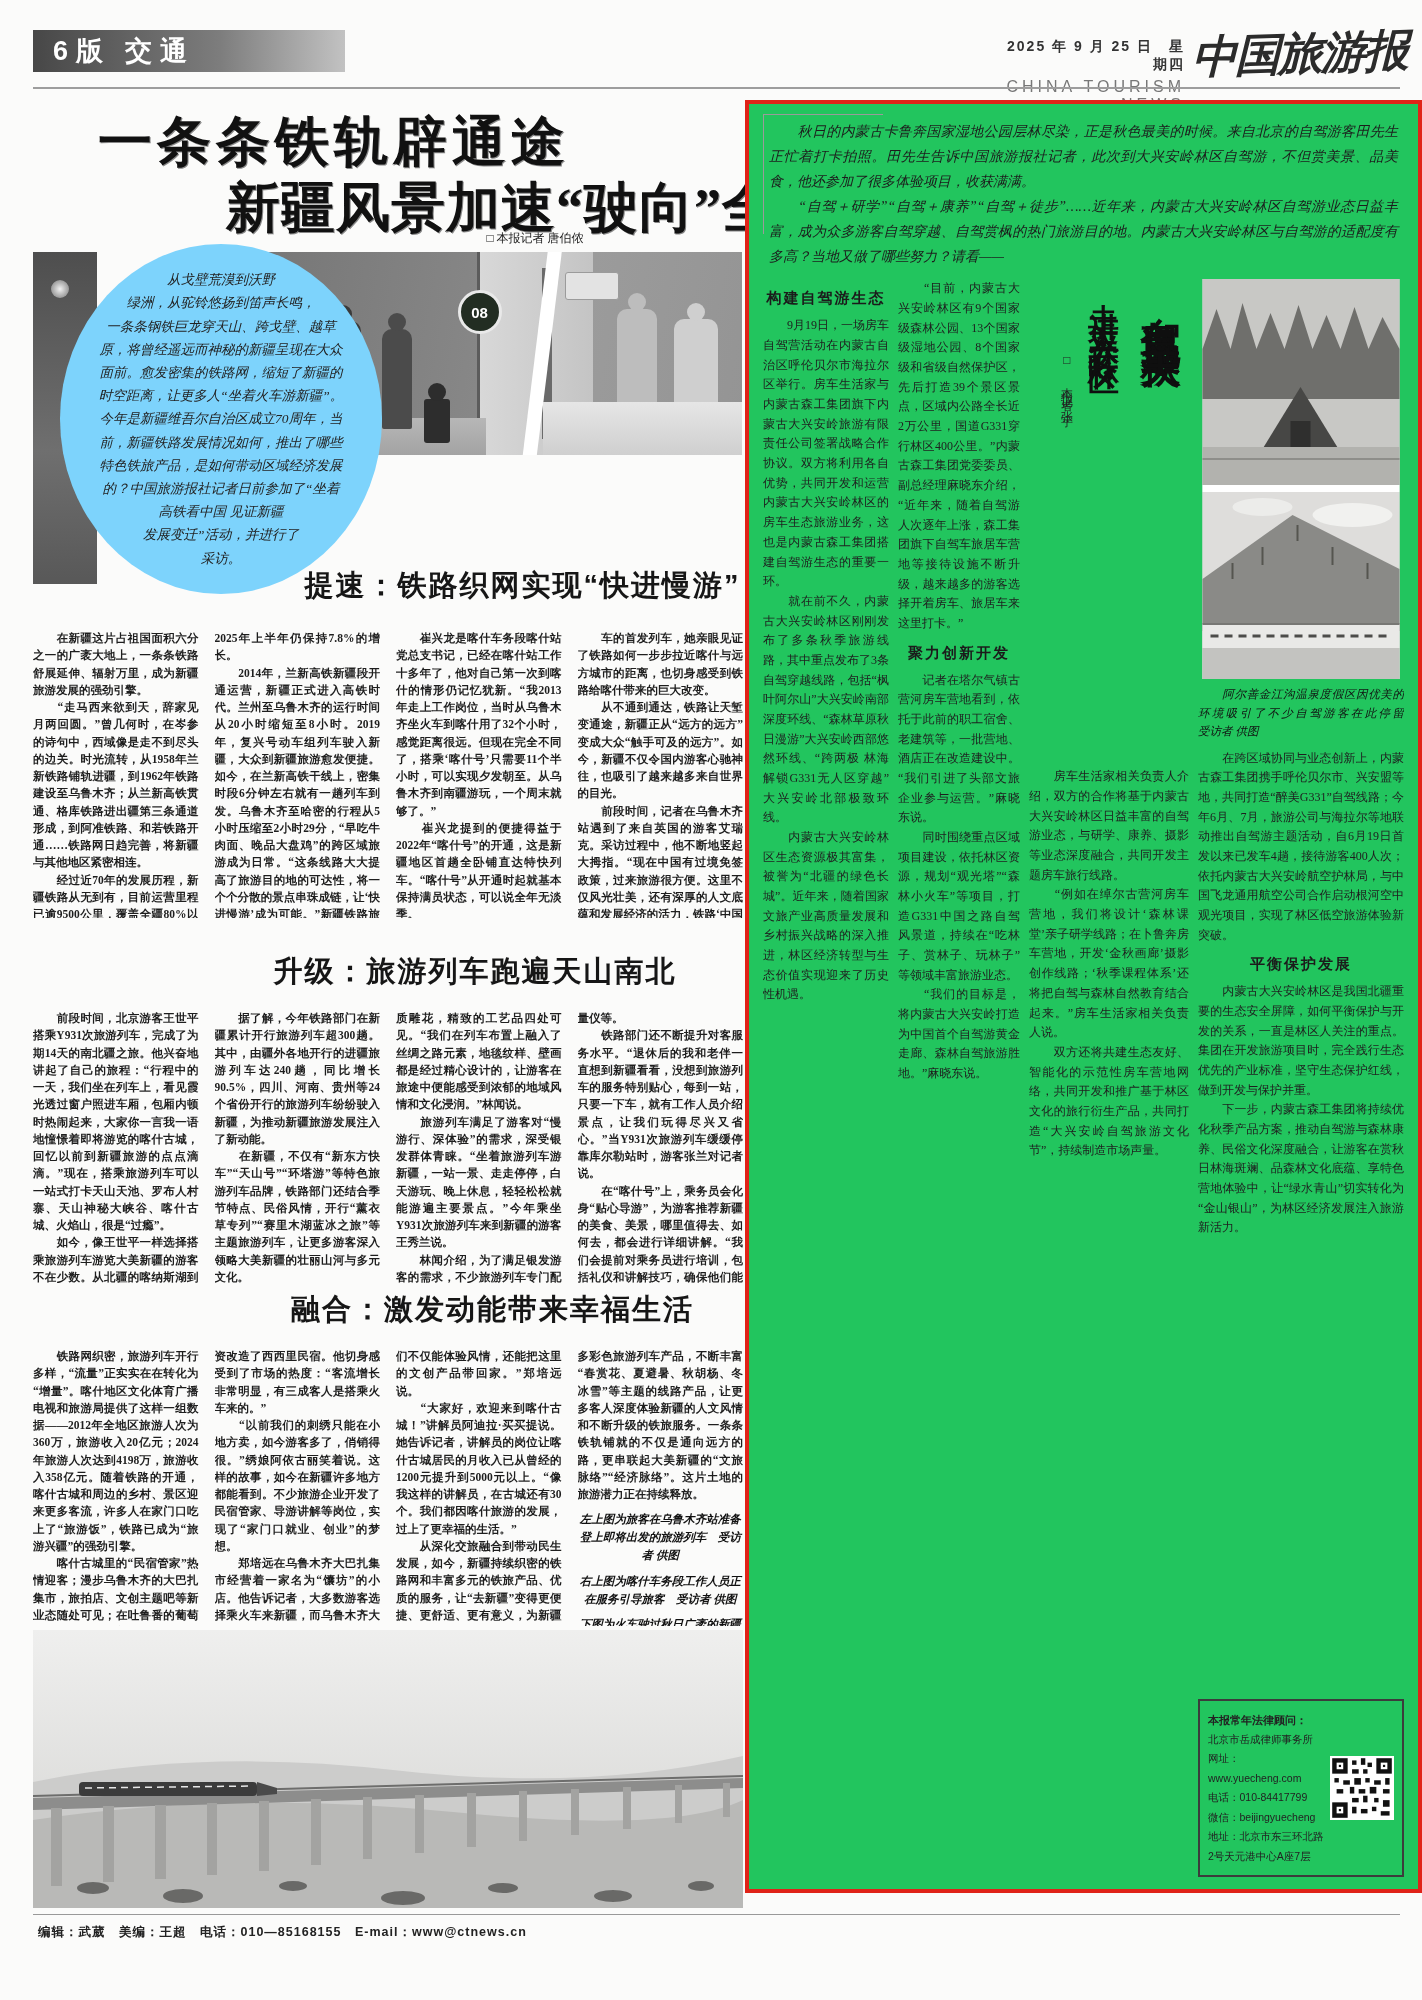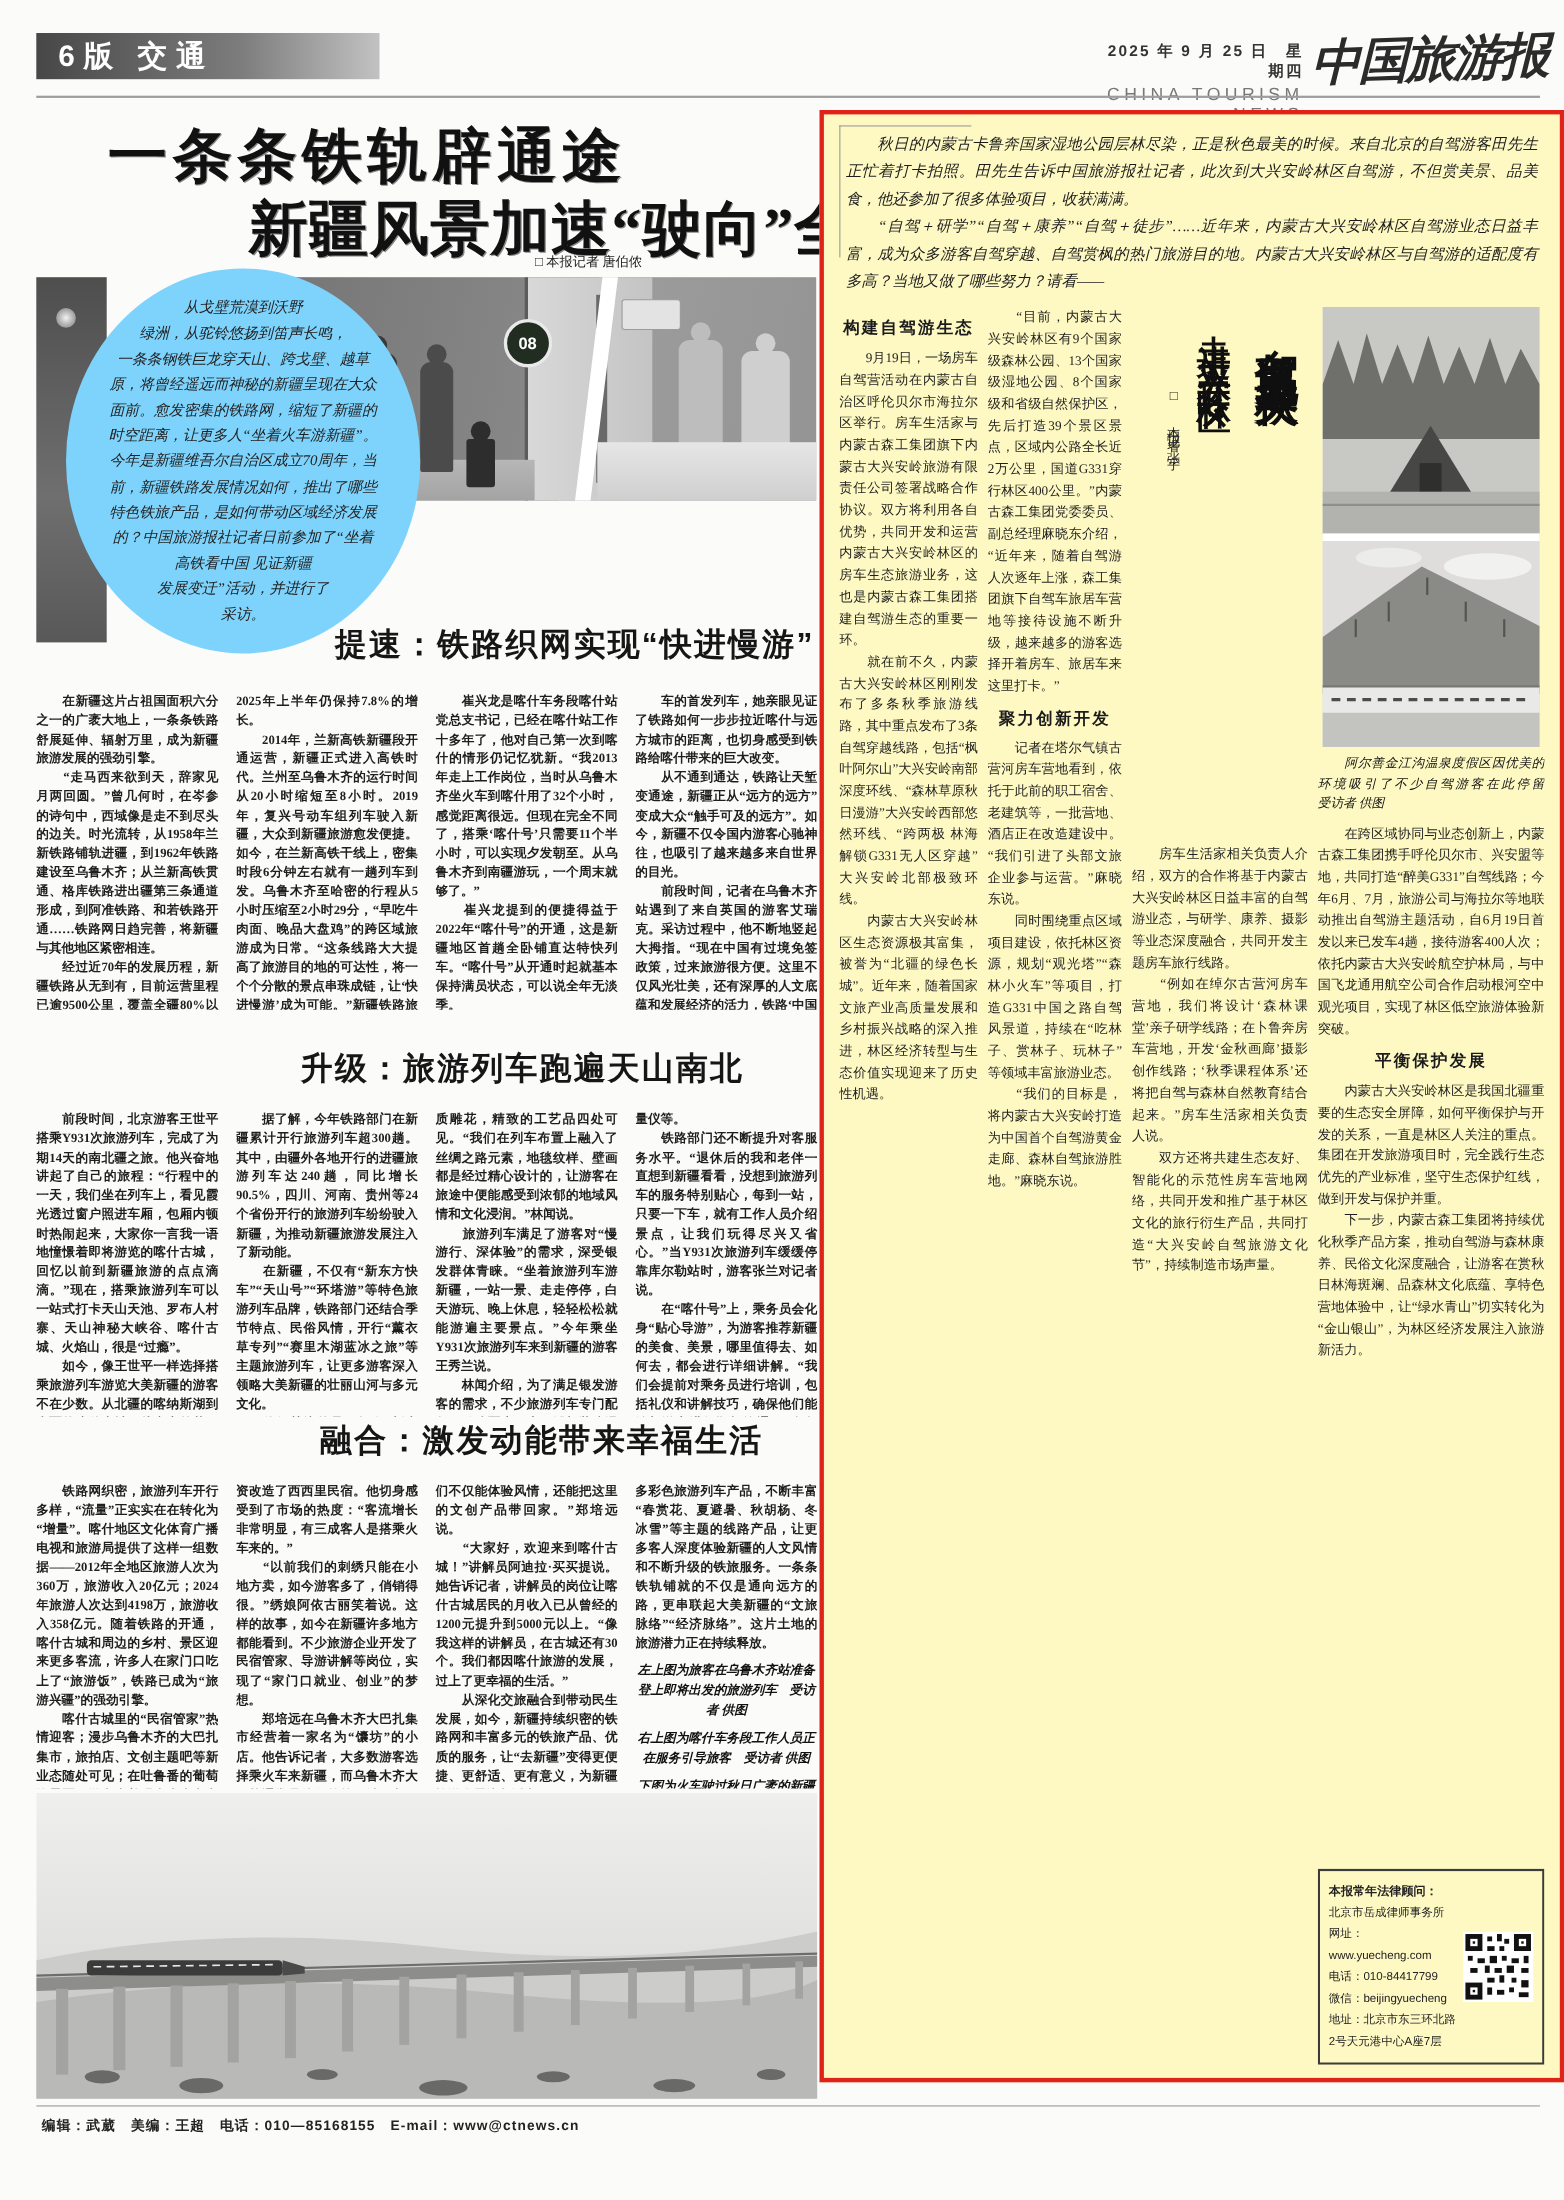--- a/index.html
+++ b/index.html
@@ -36,21 +36,21 @@
   .intro-circle p{margin:0;padding:30px 36px;font-style:italic;font-size:13.5px;line-height:1.72;text-align:center;white-space:pre-line;color:#222;}
   
   .sec-title{font-family:"Liberation Sans","DejaVu Sans",sans-serif;font-weight:bold;font-size:29px;color:#161616;text-align:center;letter-spacing:2px;white-space:nowrap;}
   .cols{display:flex;gap:16px;}
   .cols .col{flex:1;overflow:hidden;font-size:11.5px;line-height:1.5;text-align:justify;white-space:pre-line;color:#1e1e1e;font-weight:bold;}
   .cap{font-style:italic;font-size:11.5px;line-height:1.55;text-align:center;margin-top:8px;color:#111;}
   
   .bot-rule{left:33px;top:1914px;width:1367px;height:1px;background:#999;}
   .credits{left:38px;top:1924px;width:900px;font-family:"Liberation Sans",sans-serif;font-weight:bold;font-size:12.5px;color:#222;letter-spacing:1px;}
   
-  .feature{left:745px;top:100px;width:677px;height:1793px;border:4px solid #e02318;background:#fef9c3;box-sizing:border-box;padding:14px 14px 12px;display:flex;flex-direction:column;}
+  .feature{left:745px;top:100px;width:677px;height:1793px;border:4px solid #e02318;background:#22c55e;box-sizing:border-box;padding:14px 14px 12px;display:flex;flex-direction:column;}
   .f-intro{position:relative;margin:2px 6px 10px;font-style:italic;font-size:14px;line-height:1.78;text-align:justify;white-space:pre-line;color:#1c1c1c;}
   .f-intro::before{content:"";position:absolute;left:-6px;top:-6px;width:120px;height:1px;background:#9a9a9a;}
   .f-intro::after{content:"";position:absolute;left:-6px;top:-6px;width:1px;height:120px;background:#9a9a9a;}
   .f-row{display:flex;gap:9px;flex:1;min-height:0;}
   .fcol{overflow:hidden;display:flex;flex-direction:column;}
   .fcol .ftext{font-size:12px;line-height:1.64;text-align:justify;white-space:pre-line;color:#1e1e1e;margin:0;}
   .fsub{font-family:"Liberation Sans",sans-serif;font-weight:bold;font-size:15px;text-align:center;margin:10px 0 8px;letter-spacing:2px;}
   .colA{width:126px;} .colB{width:122px;} .colC{width:160px;} .colD{flex:1;align-items:center;}
   .vgroup{height:478px;display:flex;justify-content:flex-end;gap:4px;}
   .vby{writing-mode:vertical-rl;font-size:12px;letter-spacing:4px;color:#222;padding-top:74px;width:22px;}

